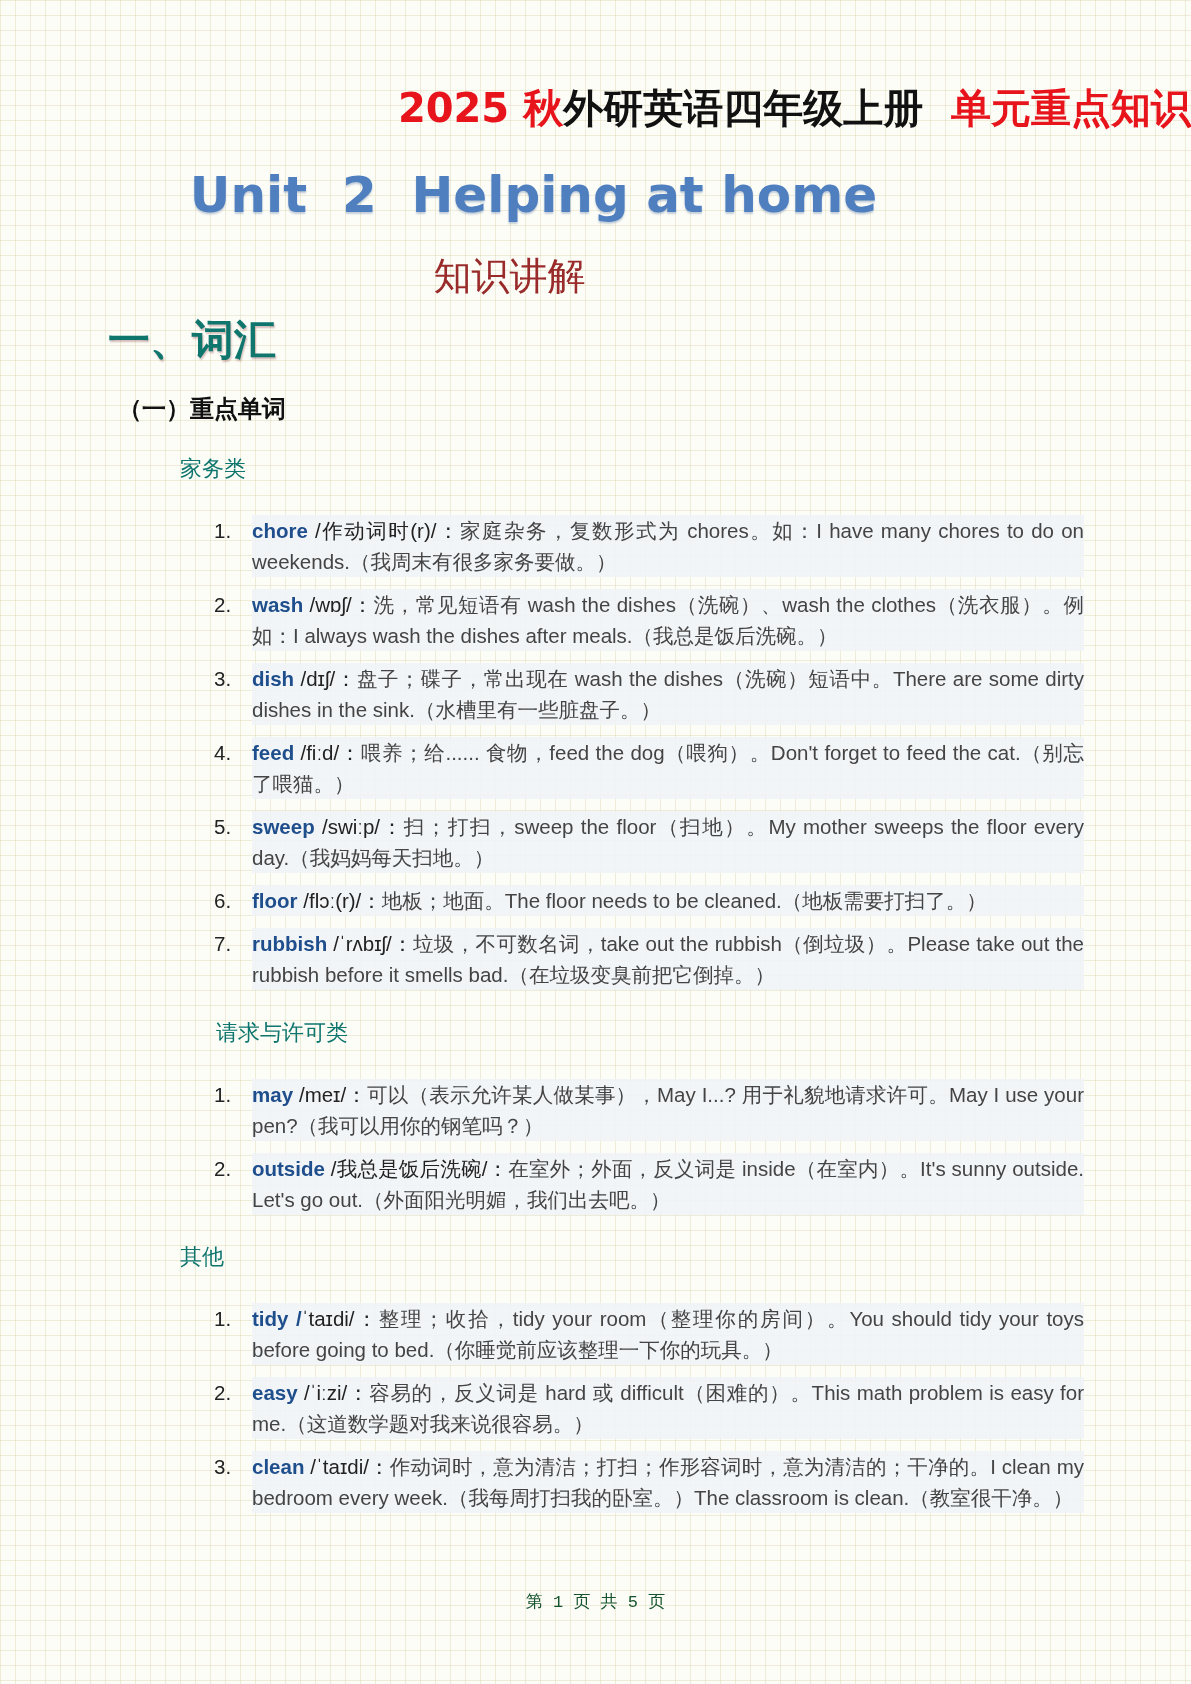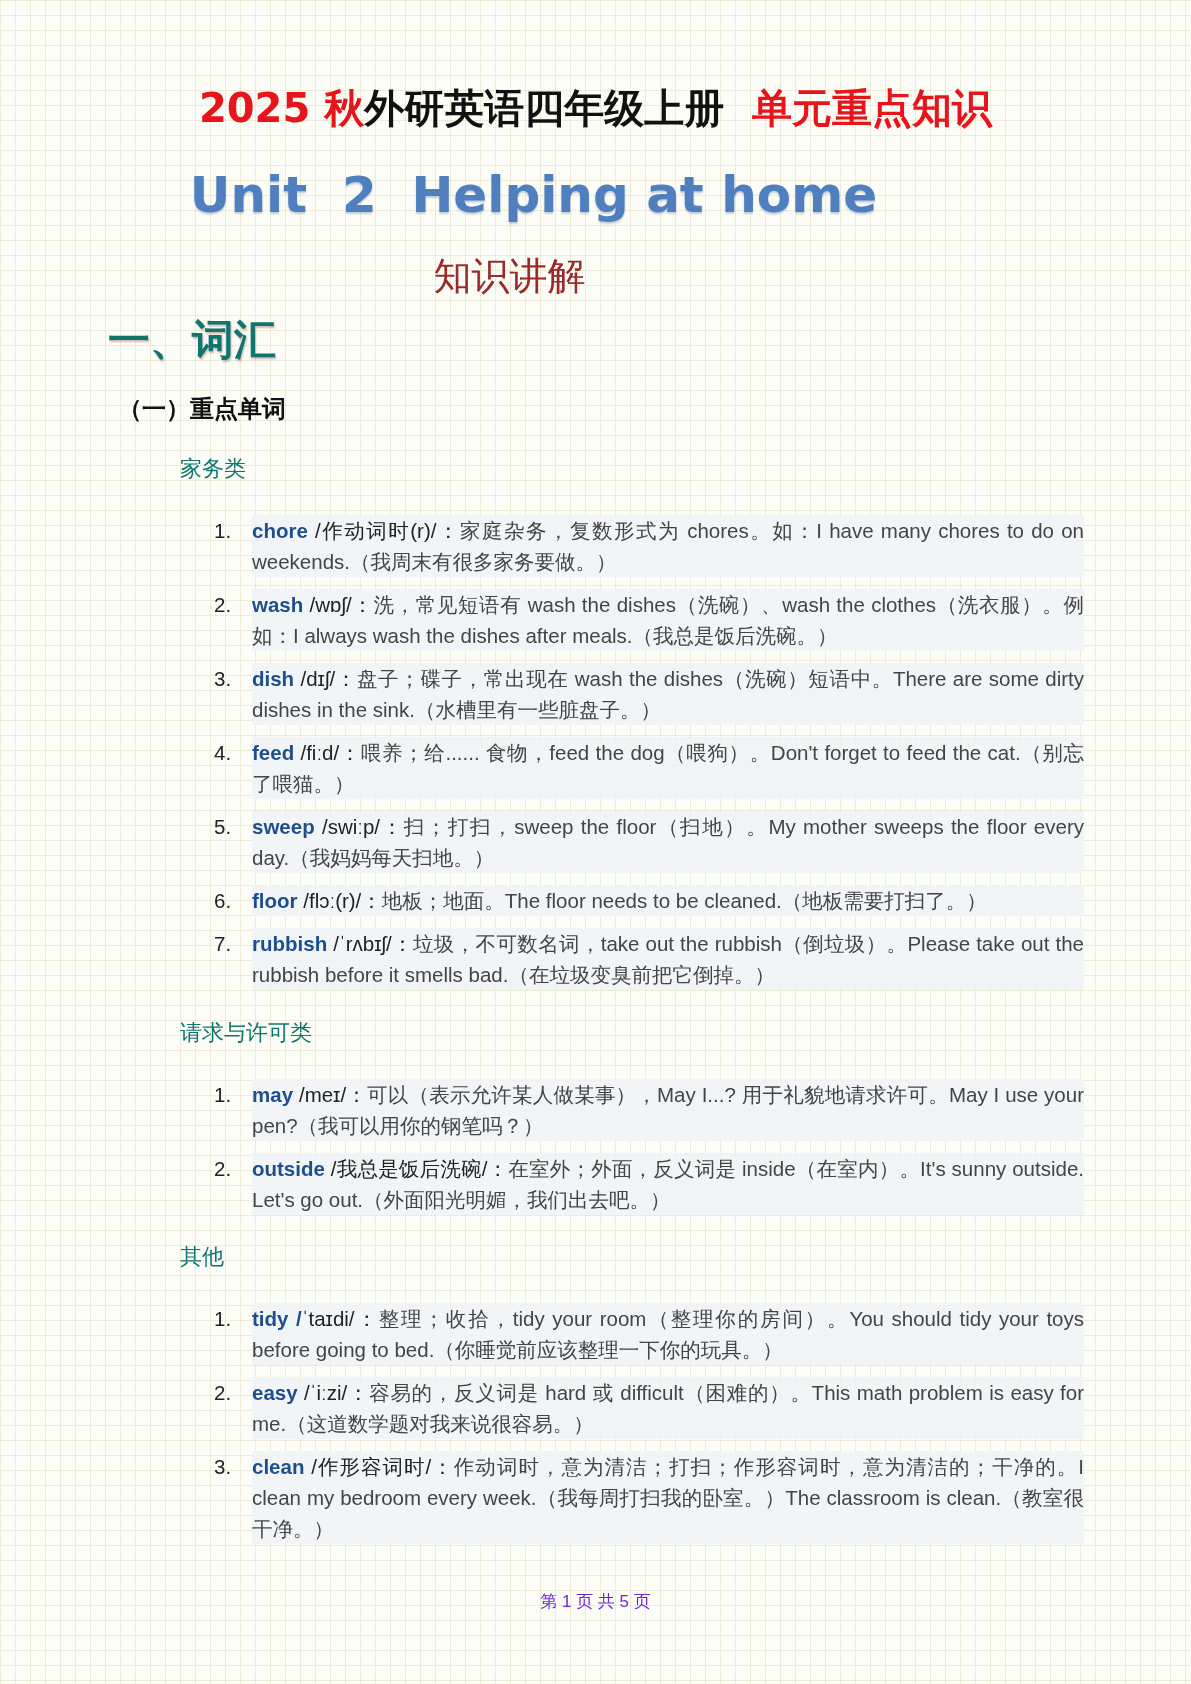--- a/index.html
+++ b/index.html
@@ -12,21 +12,21 @@
     background-image:
       linear-gradient(to right, rgba(220,214,180,0.45) 1px, transparent 1px),
       linear-gradient(to bottom, rgba(220,214,180,0.45) 1px, transparent 1px);
     background-size: 15px 15px;
     font-family: "Liberation Sans", "DejaVu Sans", sans-serif;
     color: #222;
   }
   .title-line {
     position: absolute;
     top: 80px; left: 0; width: 1191px;
-    text-align: center;
+    text-align: right;
     font-family: "DejaVu Sans", sans-serif;
     font-weight: bold;
     font-size: 40px;
     letter-spacing: 0px;
     line-height: 56px;
   }
   .title-line .red { color: #e8141c; }
   .title-line .black { color: #111; }
   .unit-title {
     position: absolute;
@@ -101,23 +101,23 @@
     background: rgba(240,243,248,0.85);
     text-align: justify;
   }
   .word { color: #1f4e8c; font-weight: bold; margin-top: 26px; }
   .phon { color: #222; }
   .desc { color: #444; }
   .footer {
     position: absolute;
     top: 1590px; left: 0; width: 1191px;
     text-align: center;
-    font-family: Liberation Sans, sans-serif;
+    font-family: Liberation Mono, monospace;
     font-size: 17px;
-    color: #6d28d9;
+    color: #14532d;
   }
 </style>
 </head>
 <body>
 
 <div class="title-line">
   <span class="red">2025 秋</span><span class="black">外研英语四年级上册</span>&nbsp;&nbsp;<span class="red">单元重点知识</span>
 </div>
 
 <div class="unit-title">Unit  2  Helping at home</div>
@@ -153,21 +153,21 @@
   <li class="vocab-item">
     <span class="vocab-num">6.</span>
     <span class="vocab-body"><span class="word">floor</span><span class="phon"> /flɔː(r)/：</span><span class="desc">地板；地面。The floor needs to be cleaned.（地板需要打扫了。）</span></span>
   </li>
   <li class="vocab-item">
     <span class="vocab-num">7.</span>
     <span class="vocab-body"><span class="word">rubbish</span><span class="phon"> /ˈrʌbɪʃ/：</span><span class="desc">垃圾，不可数名词，take out the rubbish（倒垃圾）。Please take out the rubbish before it smells bad.（在垃圾变臭前把它倒掉。）</span></span>
   </li>
 </ol>
 
-<div class="category" style="top:1018px;">请求与许可类</div>
+<div class="category" style="top:1018px;margin-left:36px;">请求与许可类</div>
 <ol class="vocab-list" style="top:1079px;">
   <li class="vocab-item">
     <span class="vocab-num">1.</span>
     <span class="vocab-body"><span class="word">may</span><span class="phon"> /meɪ/：</span><span class="desc">可以（表示允许某人做某事），May I...? 用于礼貌地请求许可。May I use your pen?（我可以用你的钢笔吗？）</span></span>
   </li>
   <li class="vocab-item">
     <span class="vocab-num">2.</span>
     <span class="vocab-body"><span class="word">outside</span><span class="phon"> /我总是饭后洗碗/：</span><span class="desc">在室外；外面，反义词是 inside（在室内）。It's sunny outside. Let's go out.（外面阳光明媚，我们出去吧。）</span></span>
   </li>
 </ol>
@@ -177,17 +177,17 @@
   <li class="vocab-item">
     <span class="vocab-num">1.</span>
     <span class="vocab-body"><span class="word">tidy /</span><span class="phon">ˈtaɪdi/：</span><span class="desc">整理；收拾，tidy your room（整理你的房间）。You should tidy your toys before going to bed.（你睡觉前应该整理一下你的玩具。）</span></span>
   </li>
   <li class="vocab-item">
     <span class="vocab-num">2.</span>
     <span class="vocab-body"><span class="word">easy</span><span class="phon"> /ˈiːzi/：</span><span class="desc">容易的，反义词是 hard 或 difficult（困难的）。This math problem is easy for me.（这道数学题对我来说很容易。）</span></span>
   </li>
   <li class="vocab-item">
     <span class="vocab-num">3.</span>
-    <span class="vocab-body"><span class="word">clean</span><span class="phon"> /作形容词时/：</span><span class="desc">作动词时，意为清洁；打扫；作形容词时，意为清洁的；干净的。I clean my bedroom every week.（我每周打扫我的卧室。）The classroom is clean.（教室很干净。）</span></span>
+    <span class="vocab-body"><span class="word">clean</span><span class="phon"> /ˈtaɪdi/：</span><span class="desc">作动词时，意为清洁；打扫；作形容词时，意为清洁的；干净的。I clean my bedroom every week.（我每周打扫我的卧室。）The classroom is clean.（教室很干净。）</span></span>
   </li>
 </ol>
 
 <div class="footer">第 1 页 共 5 页</div>
 
 </body></html>

